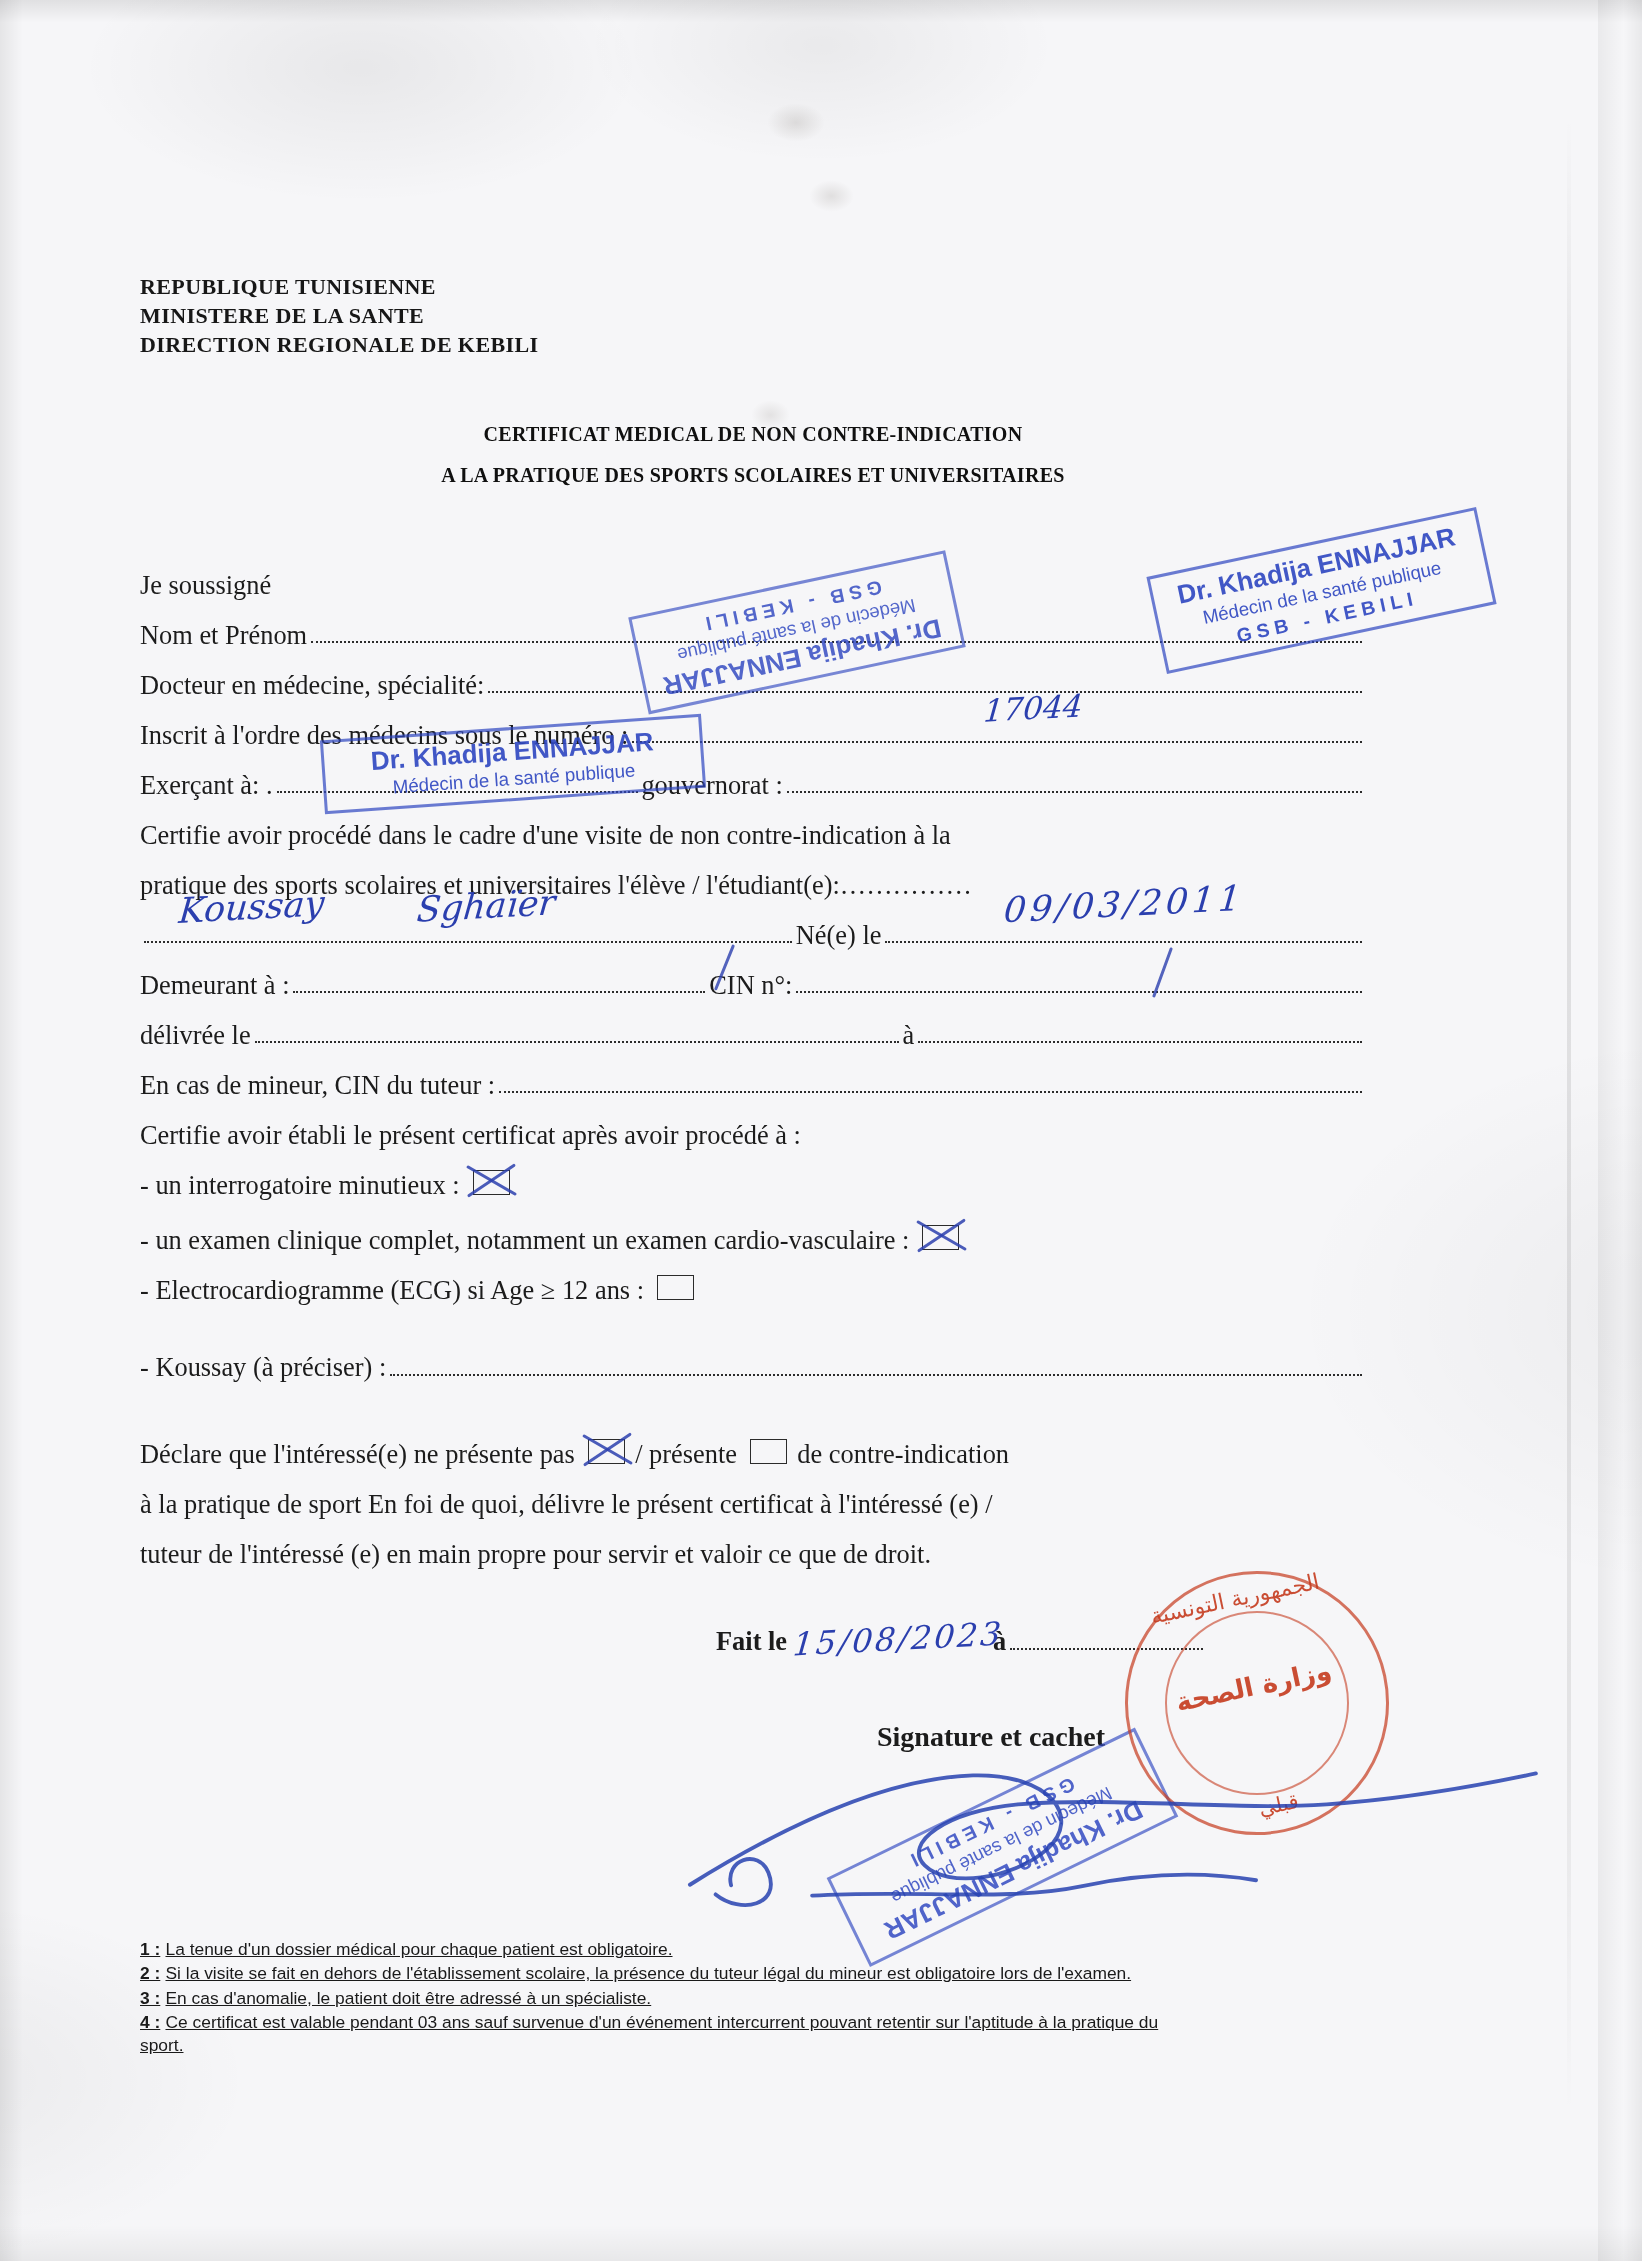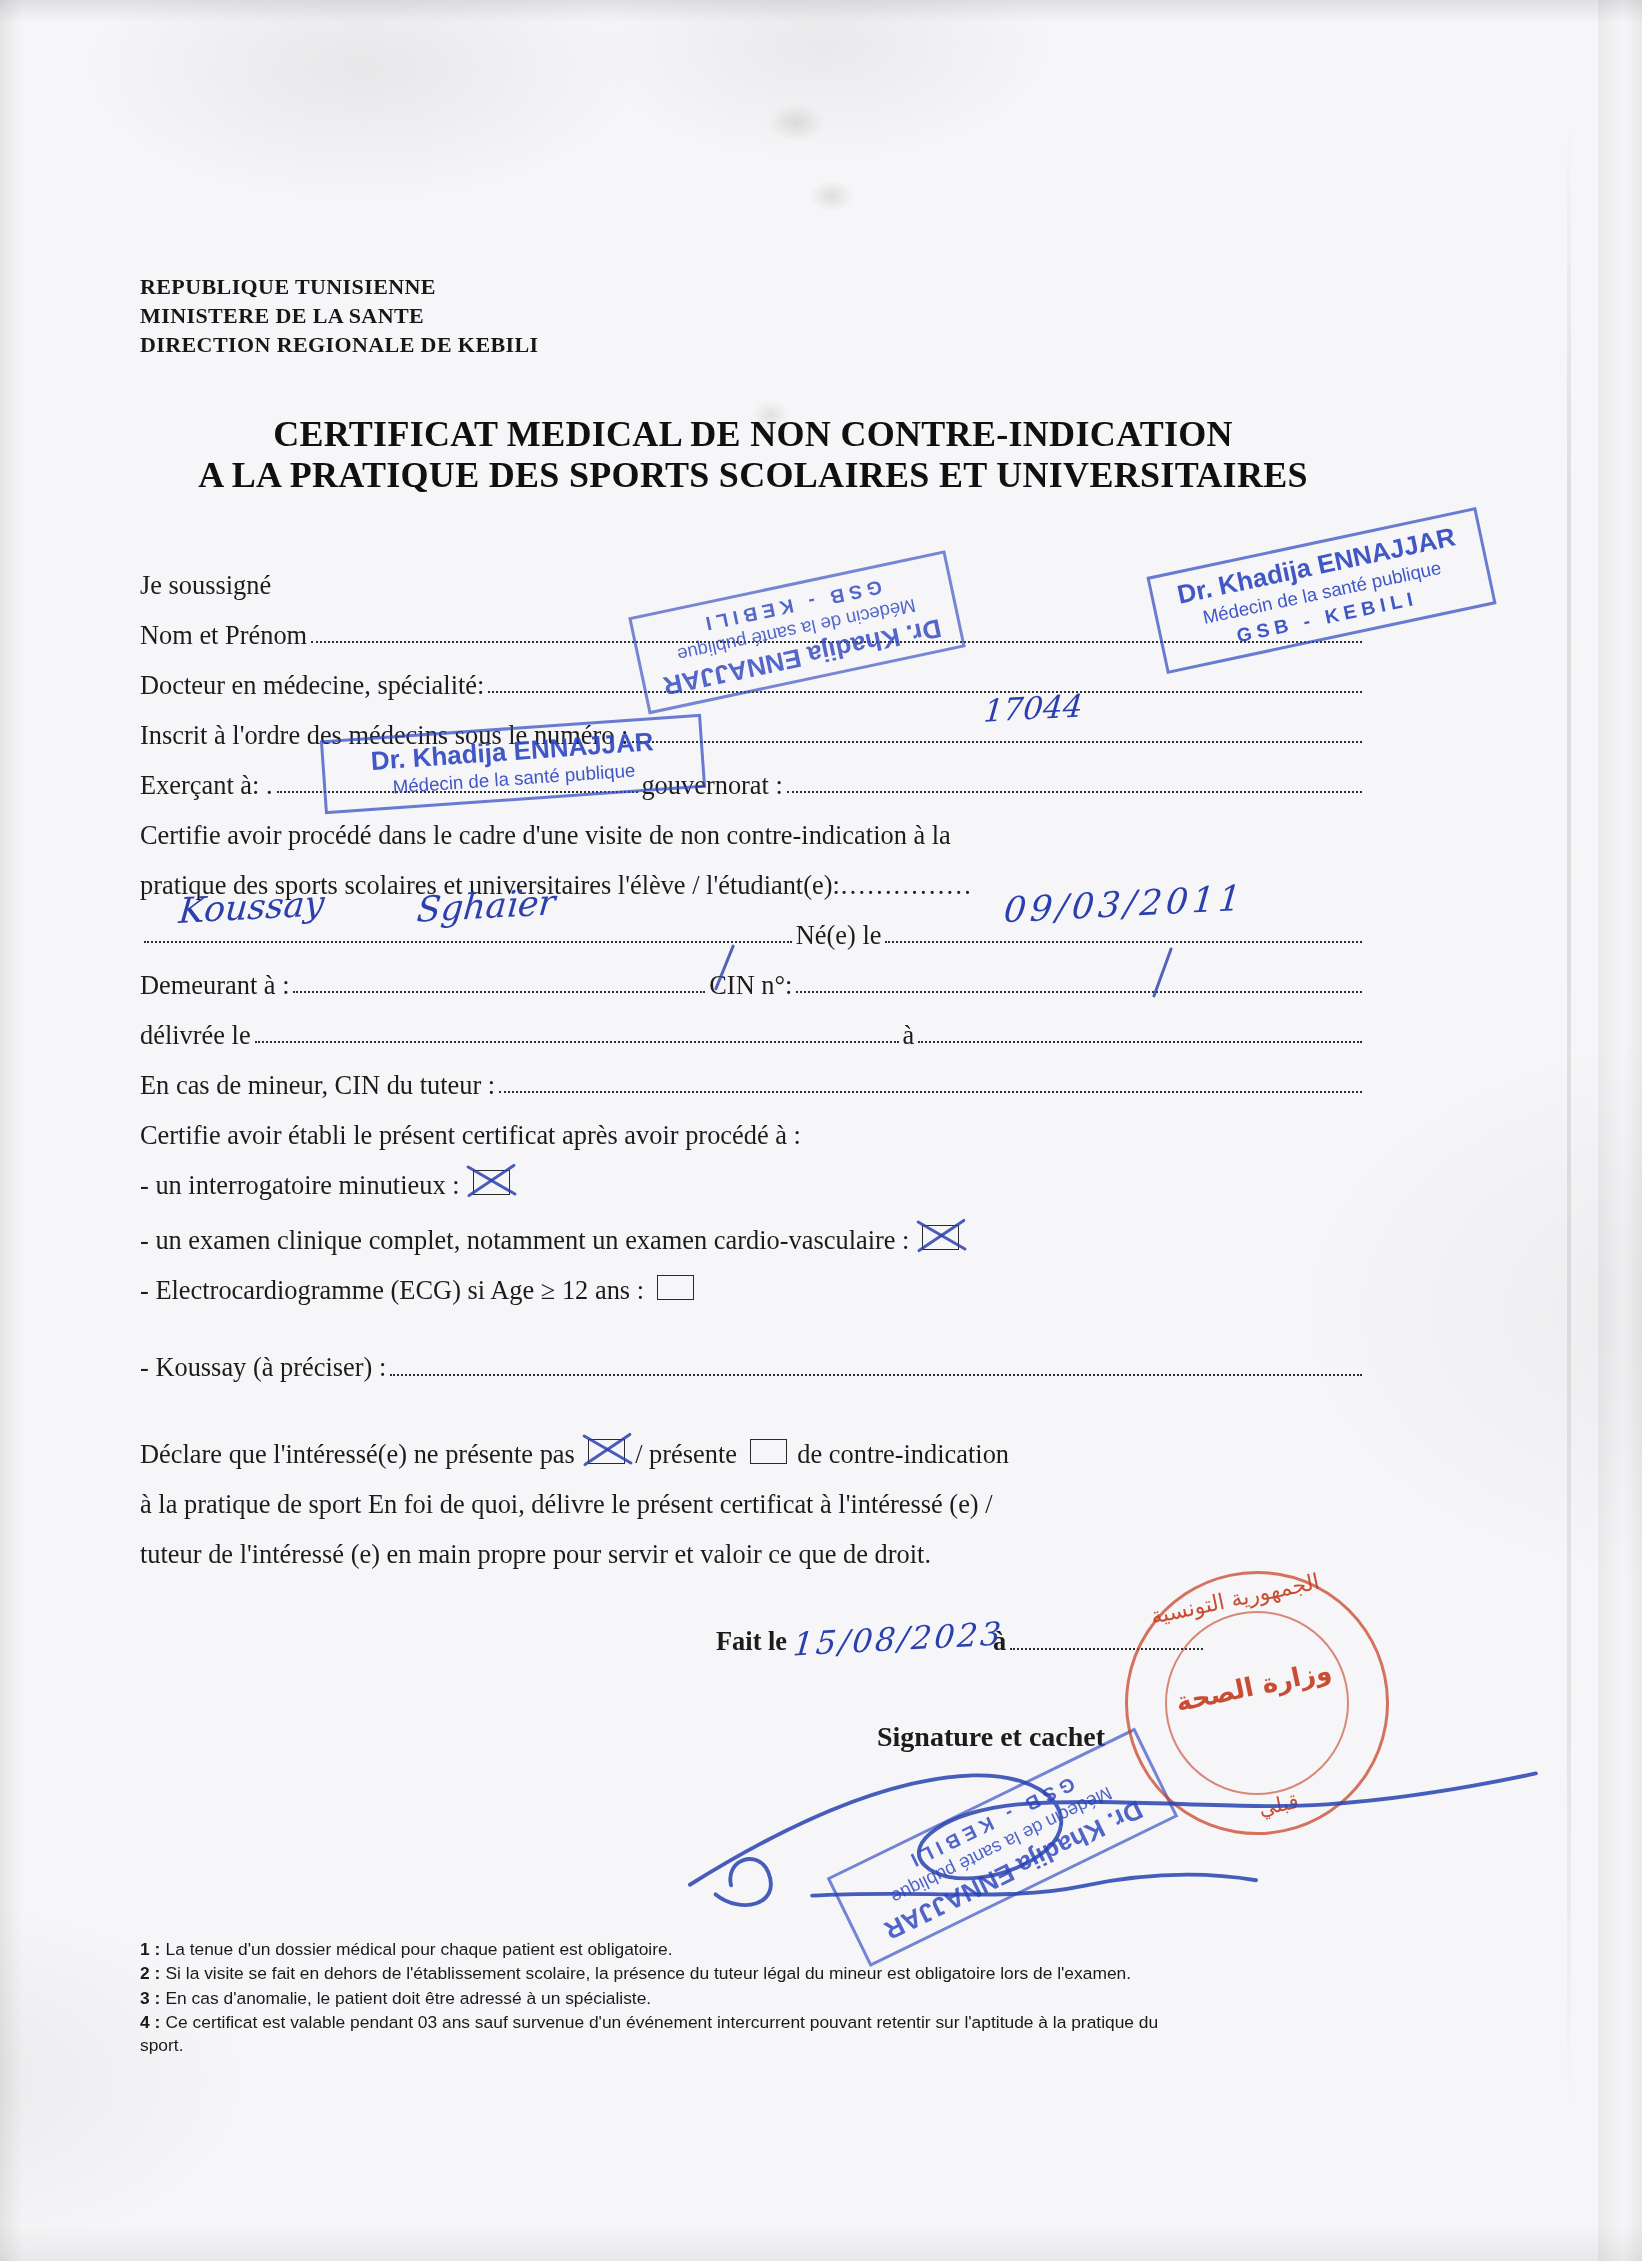--- a/index.html
+++ b/index.html
@@ -30,21 +30,21 @@
   .crease-mid{
     position:absolute;left:1598px;top:0;width:26px;height:2261px;
     background:linear-gradient(90deg, rgba(0,0,0,0.05), transparent);
   }
   .letterhead{
     position:absolute;left:140px;top:240px;
     font-weight:bold;font-size:22px;line-height:29px;letter-spacing:0.4px;color:#171717;margin-top:32px;
   }
   .doc-title{
     position:absolute;left:139px;top:414px;width:1228px;text-align:center;
-    font-weight:bold;font-size:36px;line-height:41px;color:#101010;letter-spacing:0.3px;
+    font-weight:bold;font-size:20px;line-height:41px;color:#101010;letter-spacing:0.3px;
   }
   .content{
     position:absolute;left:140px;top:555px;width:1226px;
     font-size:26.4px;color:#1c1c1c;
   }
   .line{
     position:relative;display:flex;align-items:flex-end;height:50px;
     white-space:nowrap;padding-bottom:3.9px;box-sizing:border-box;
   }
   .line .t{flex:0 0 auto;}
@@ -100,21 +100,21 @@
   .round-stamp .ar-mid{top:97px;font-size:26px;font-weight:bold;}
   .round-stamp .ar-bot{bottom:13px;font-size:20.6px;}
   .pen-slash{
     position:absolute;width:3.2px;background:rgba(43,63,174,0.8);border-radius:1.9px;
   }
   .footnotes{
     position:absolute;left:140px;top:1938px;width:1405px;
     font-family:"Liberation Sans", sans-serif;font-size:17.4px;line-height:23px;color:#1a1a1a;
     white-space:normal;
   }
-  .footnotes .fn{margin-bottom:1.3px;}
+  .footnotes .fn{margin-bottom:1.3px;text-decoration:underline;}
   .footnotes .num{font-weight:bold;margin-right:5.2px;}
   .sig-svg{position:absolute;left:670px;top:1740px;}
   .stain{position:absolute;border-radius:50%;}
 </style>
 </head>
 <body>
 
 <div class="page">
 
   <div class="crease-right"></div>

